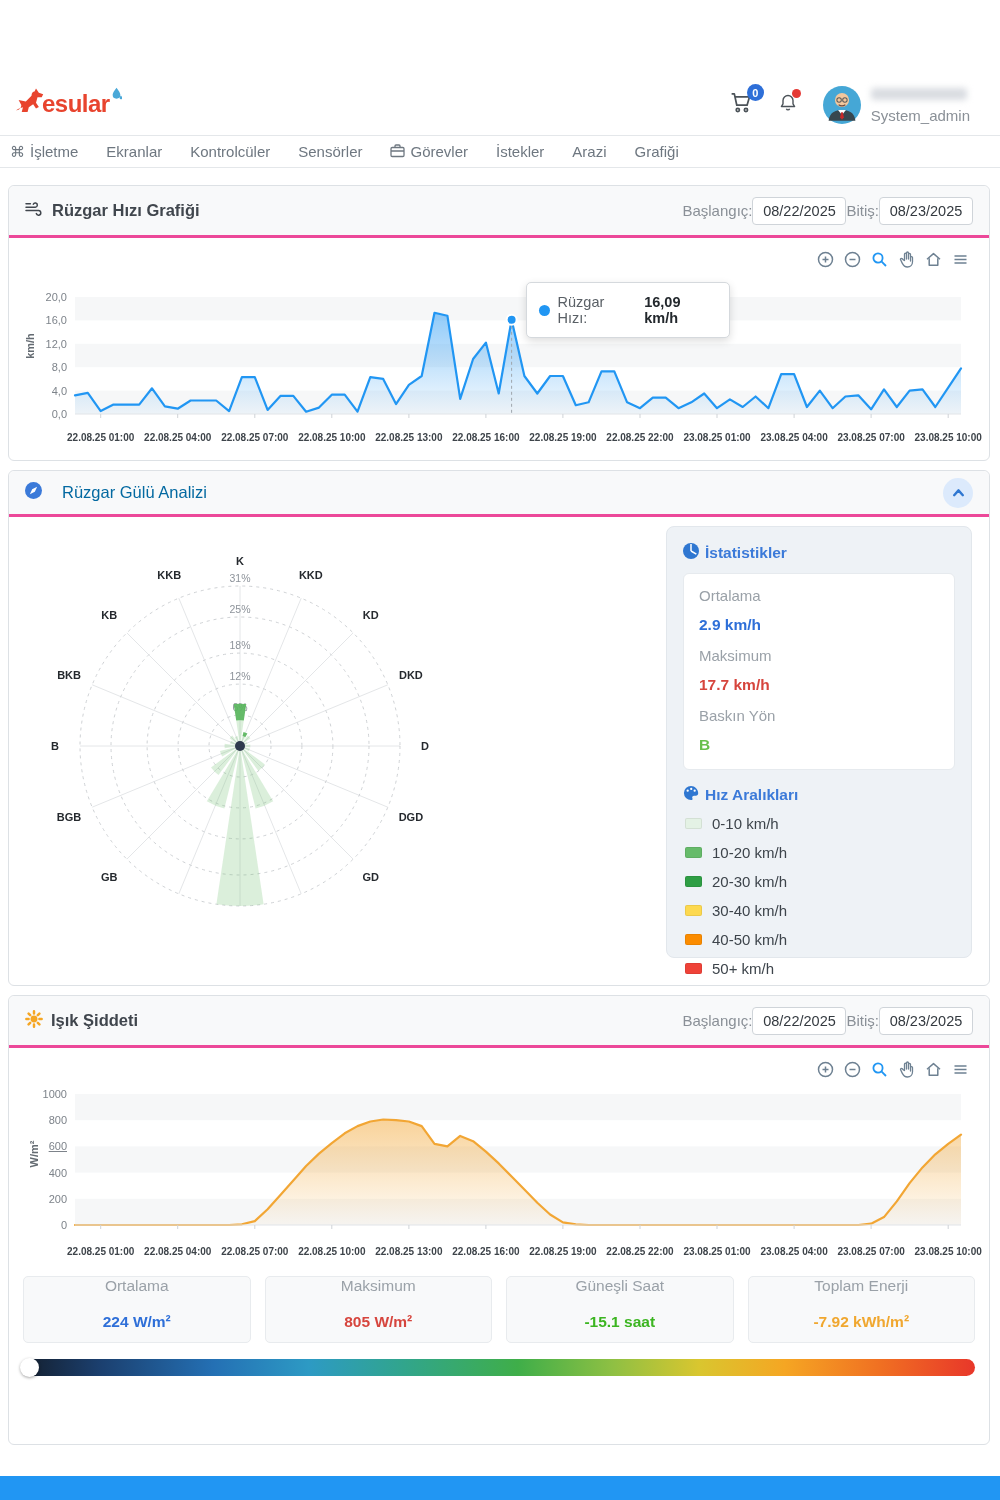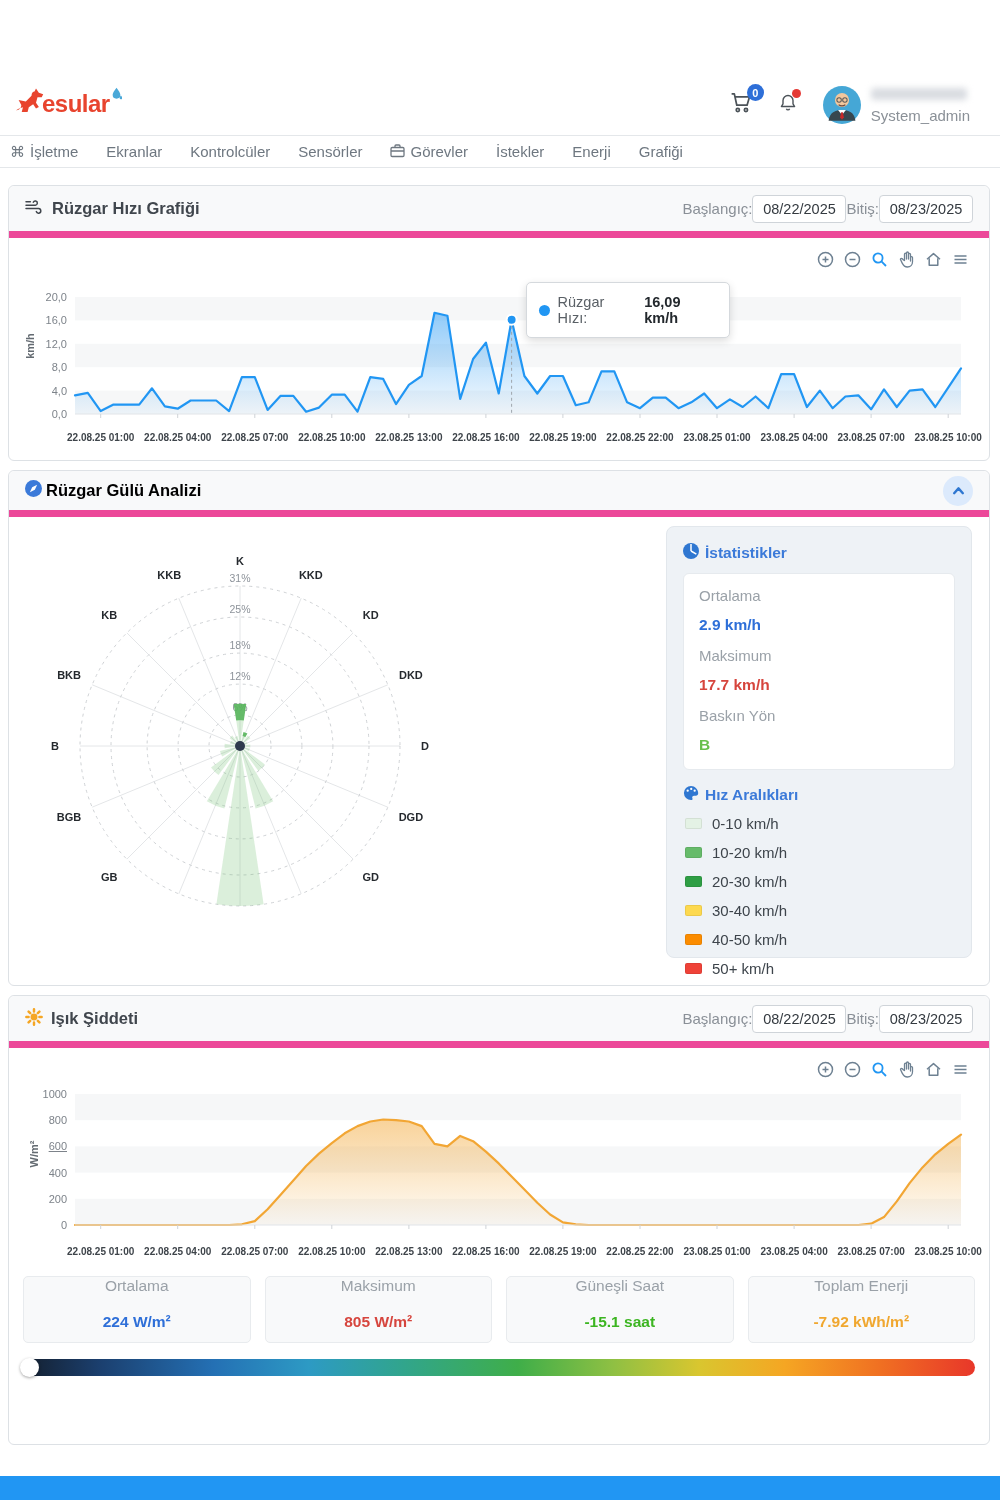--- a/index.html
+++ b/index.html
@@ -22,23 +22,23 @@
   .user-blur { width:96px; height:12px; background:#d9dce1; border-radius:3px; filter:blur(3px); margin-bottom:7px; }
   .user-name { color:#8a9097; font-size:15px; }
 
   
   .main-nav { position:absolute; top:135px; left:0; width:100%; height:33px; border-top:1px solid #e4e7ea; border-bottom:1px solid #e4e7ea; display:flex; align-items:center; padding-left:10px; gap:28px; }
   .nav-item { display:flex; align-items:center; gap:5px; color:#6e7780; font-size:15px; cursor:pointer; white-space:nowrap; }
   .nav-ico { font-size:15px; line-height:1; }
 
   
   .panel { position:absolute; left:8px; width:982px; background:#fff; border:1px solid #dde1e5; border-radius:6px; }
-  .panel-header { height:52px; background:#f8f9fa; border-bottom:7px solid #ec4899; border-radius:6px 6px 0 0; display:flex; align-items:center; padding:0 16px; }
+  .panel-header { height:52px; background:#f8f9fa; border-bottom:3px solid #ec4899; border-radius:6px 6px 0 0; display:flex; align-items:center; padding:0 16px; }
   .panel-title { font-size:16.5px; color:#40464d; font-weight:600; margin-left:8px; }
-  .panel-title.blue { color:#000000; font-weight:700; margin-left:4px; }
+  .panel-title.blue { color:#0369a1; font-weight:400; margin-left:20px; }
   .date-controls { margin-left:auto; display:flex; align-items:center; color:#8a9097; font-size:15px; }
   .date-input { width:94px; height:28px; border:1px solid #cfd4d9; border-radius:4px; text-align:center; font-size:14.5px; color:#343a40; background:#fff; font-family:inherit; }
   .chart-body { position:relative; width:100%; }
   .chart-toolbar { position:absolute; top:13px; right:20px; display:flex; align-items:center; gap:10px; z-index:4; }
   .tb-icon { cursor:pointer; display:flex; }
   .y-unit { position:absolute; transform:rotate(-90deg); font-size:11px; font-weight:700; color:#646b72; }
   .y-lab { position:absolute; left:10px; width:48px; text-align:right; font-size:11px; color:#7d838a; }
   .x-lab { position:absolute; transform:translateX(-50%); font-size:10px; font-weight:700; color:#3e444a; white-space:nowrap; }
   .chart-svg { position:absolute; left:0; }
 
@@ -150,21 +150,21 @@
         <span class="nav-ico"><svg width="15" height="14" viewBox="0 0 15 14" fill="none" stroke="#6e7780" stroke-width="1.3">
             <rect x="1" y="3.5" width="13" height="9" rx="1.2"></rect>
             <path d="M5 3.5V2a1 1 0 0 1 1-1h3a1 1 0 0 1 1 1v1.5M1 7h13"></path>
           </svg></span>
         <span>Görevler</span>
       </div>
       <div class="nav-item">
         <span>İstekler</span>
       </div>
       <div class="nav-item">
-        <span>Enerji</span>
+        <span>Arazi</span>
       </div>
       <div class="nav-item">
         <span>Grafiği</span>
       </div>
     </nav>
 
   <section class="panel" id="wind-panel" style="top:185px;height:276px;">
     <div class="panel-header">
       <span>
         <svg width="19" height="16" viewBox="0 0 19 16" fill="none" stroke="#40464d" stroke-width="1.5" stroke-linecap="round">

